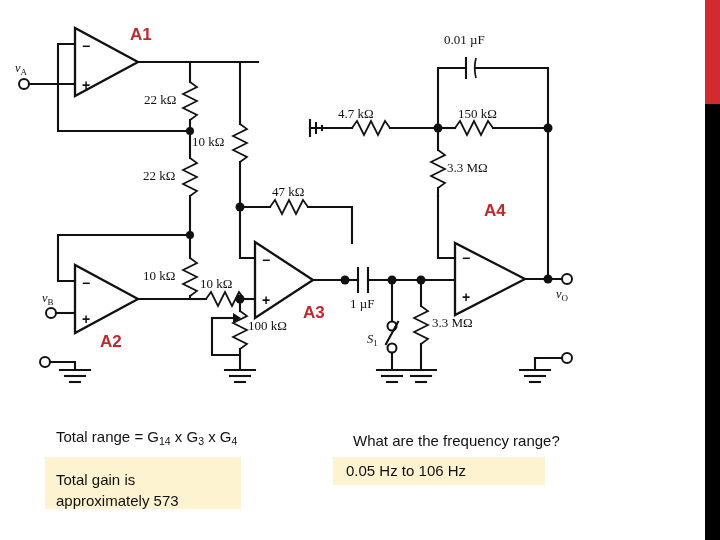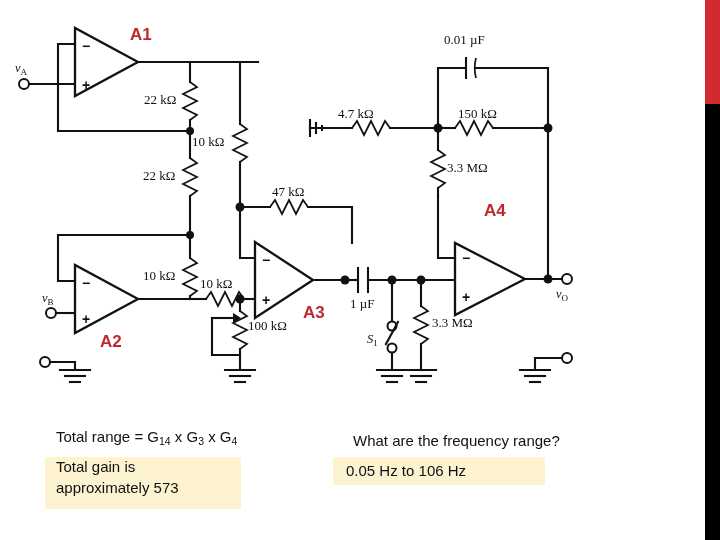--- a/index.html
+++ b/index.html
@@ -115,21 +115,21 @@
     font-size: 15px;
     color: #111111;
     line-height: 1.38;
     box-sizing: border-box;
   }
   #gain-answer {
     left: 45px;
     top: 457px;
     width: 196px;
     height: 52px;
-    padding: 0 0 0 11px;
+    padding: 13px 0 0 11px;
   }
   #freq-answer {
     left: 333px;
     top: 457px;
     width: 212px;
     height: 28px;
     padding: 4px 0 0 13px;
   }
   .sub { font-size: 10.5px; vertical-align: -0.32em; }
 </style>

